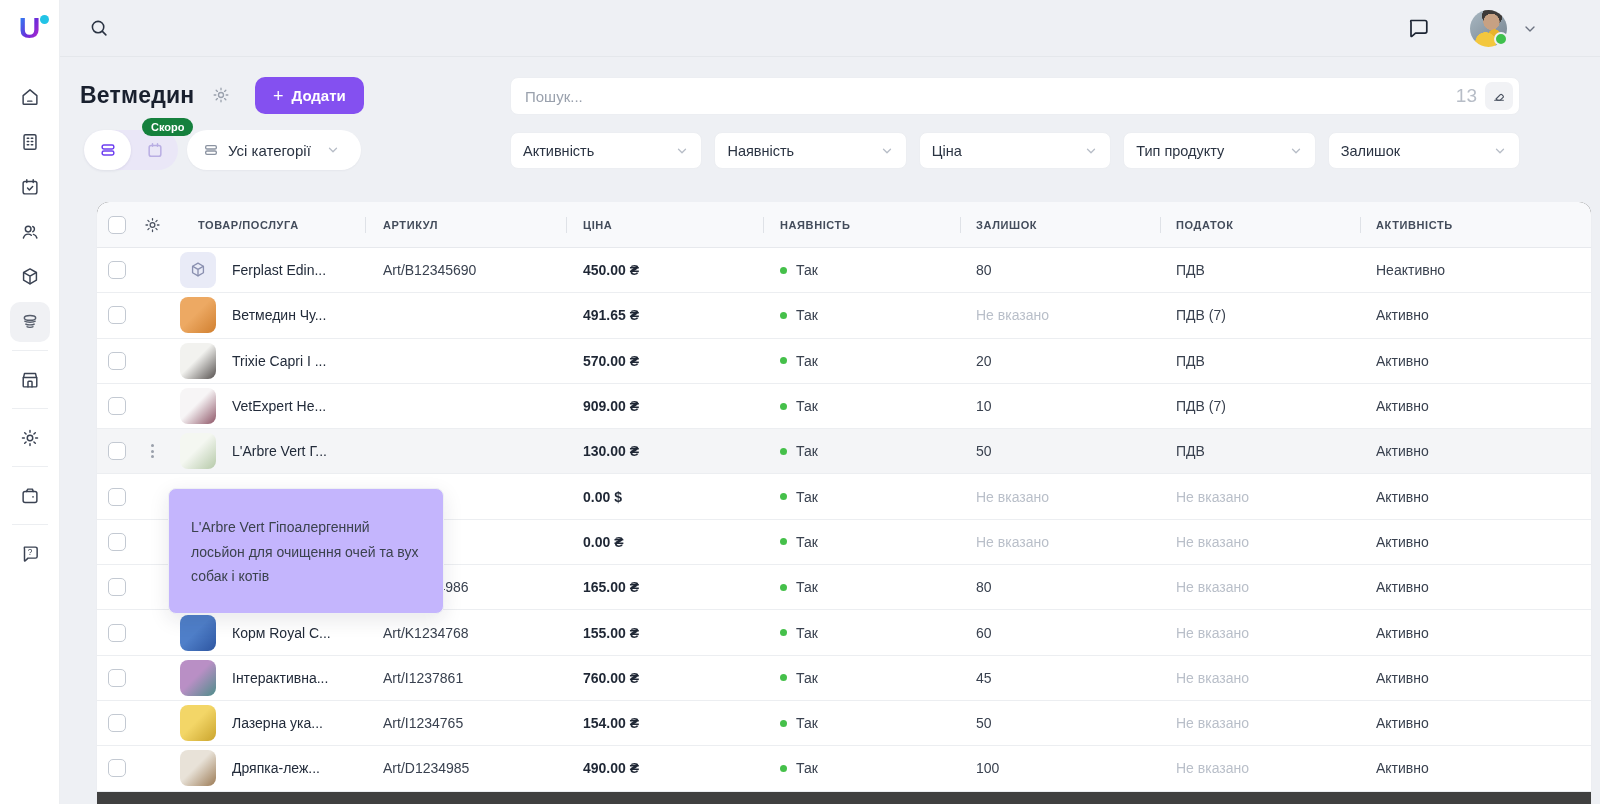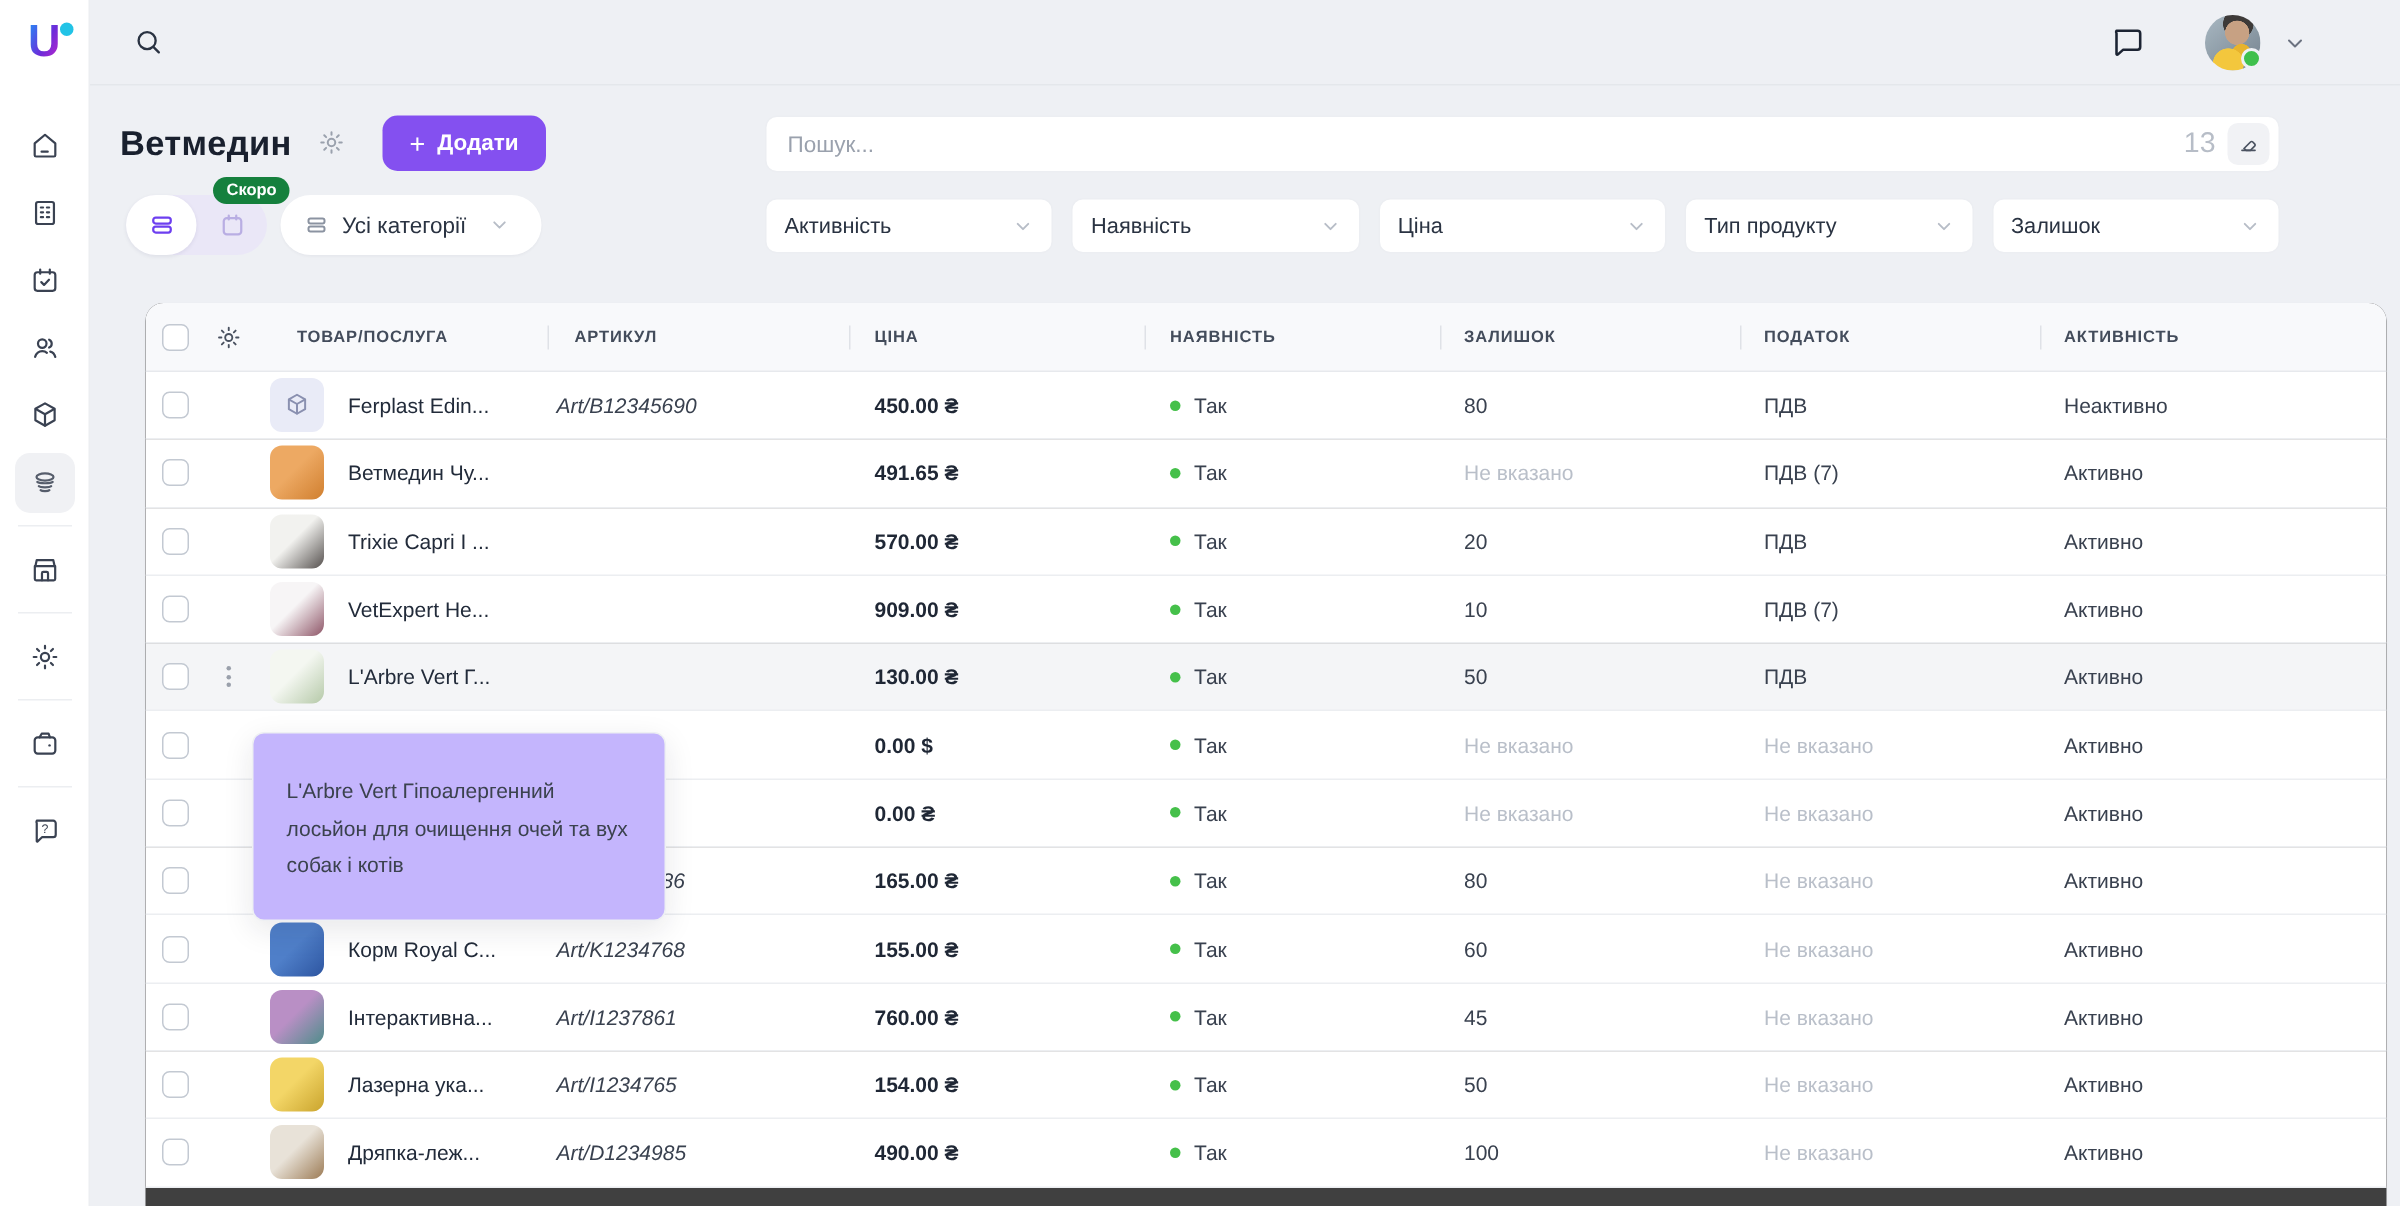--- a/index.html
+++ b/index.html
@@ -140,21 +140,21 @@
   .tbody { position:relative; }
   .row { position:relative; height:45.3px; border-bottom:1px solid #eceef1; background:#fff;text-align:center; }
   .row.hovered { background:#f4f5f7; }
   .cell { position:absolute; top:50%; transform:translateY(-50%); font-size:14px; color:#39414f; white-space:nowrap; }
   .c-kebab { left:54px; color:#9aa0ab; cursor:pointer; display:flex; flex-direction:column; gap:2.5px; }
   .c-kebab i { width:3px; height:3px; border-radius:50%; background:#9aa0ab; display:block; }
   .c-thumb { left:83px; width:36px; height:36px; border-radius:8px; overflow:hidden; }
   .c-thumb.ph { background:#e9ebf7; display:flex; align-items:center; justify-content:center; color:#8a90b0; }
   .c-thumb.ph svg { width:20px; height:20px; }
   .c-name { left:135px; color:#222b3a; }
-  .c-article { left:274px;font-style:italic; }
+  .c-article { left:286px; }
   .c-price { left:486px; font-weight:700; color:#1f2735; }
   .c-avail { left:683px; display:flex; align-items:center; gap:9px; }
   .c-avail .dot { width:7px; height:7px; border-radius:50%; background:#45c04a; }
   .c-stock { left:879px; }
   .c-tax { left:1079px; }
   .c-activity { left:1279px; }
   .muted { color:#b9bfc9; }
 
   
   .tooltip {

